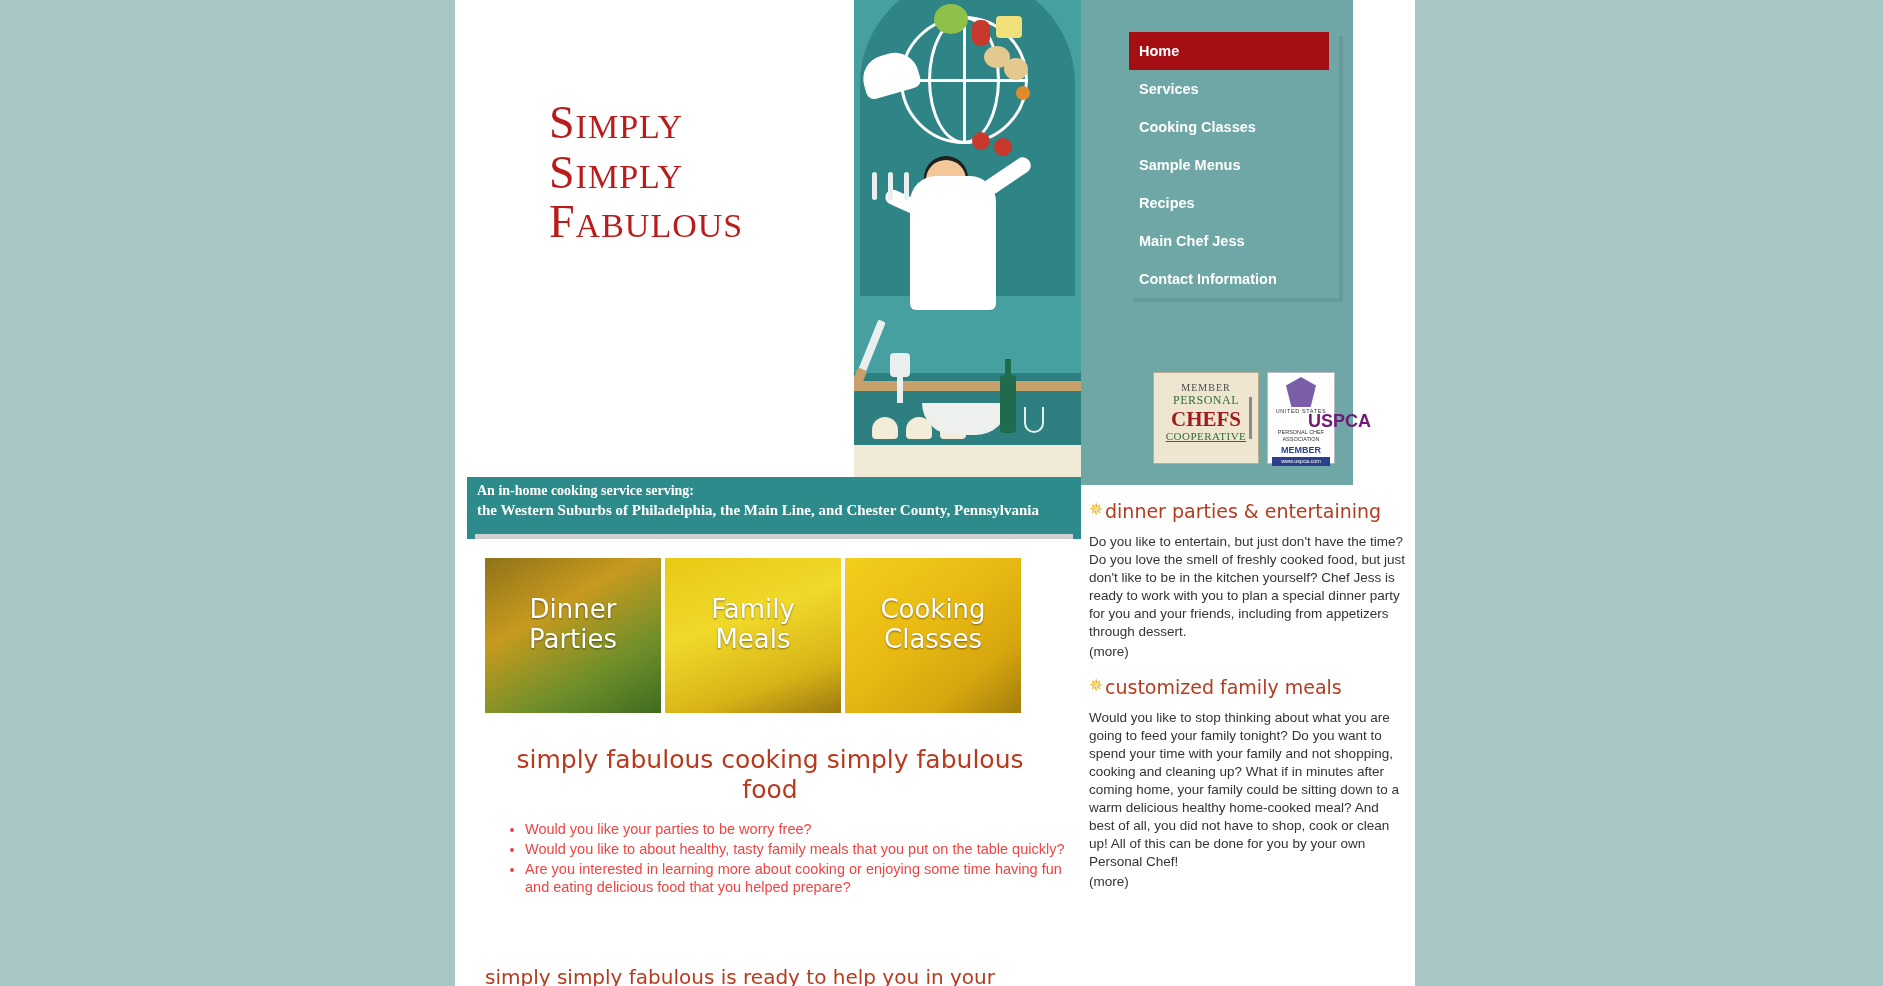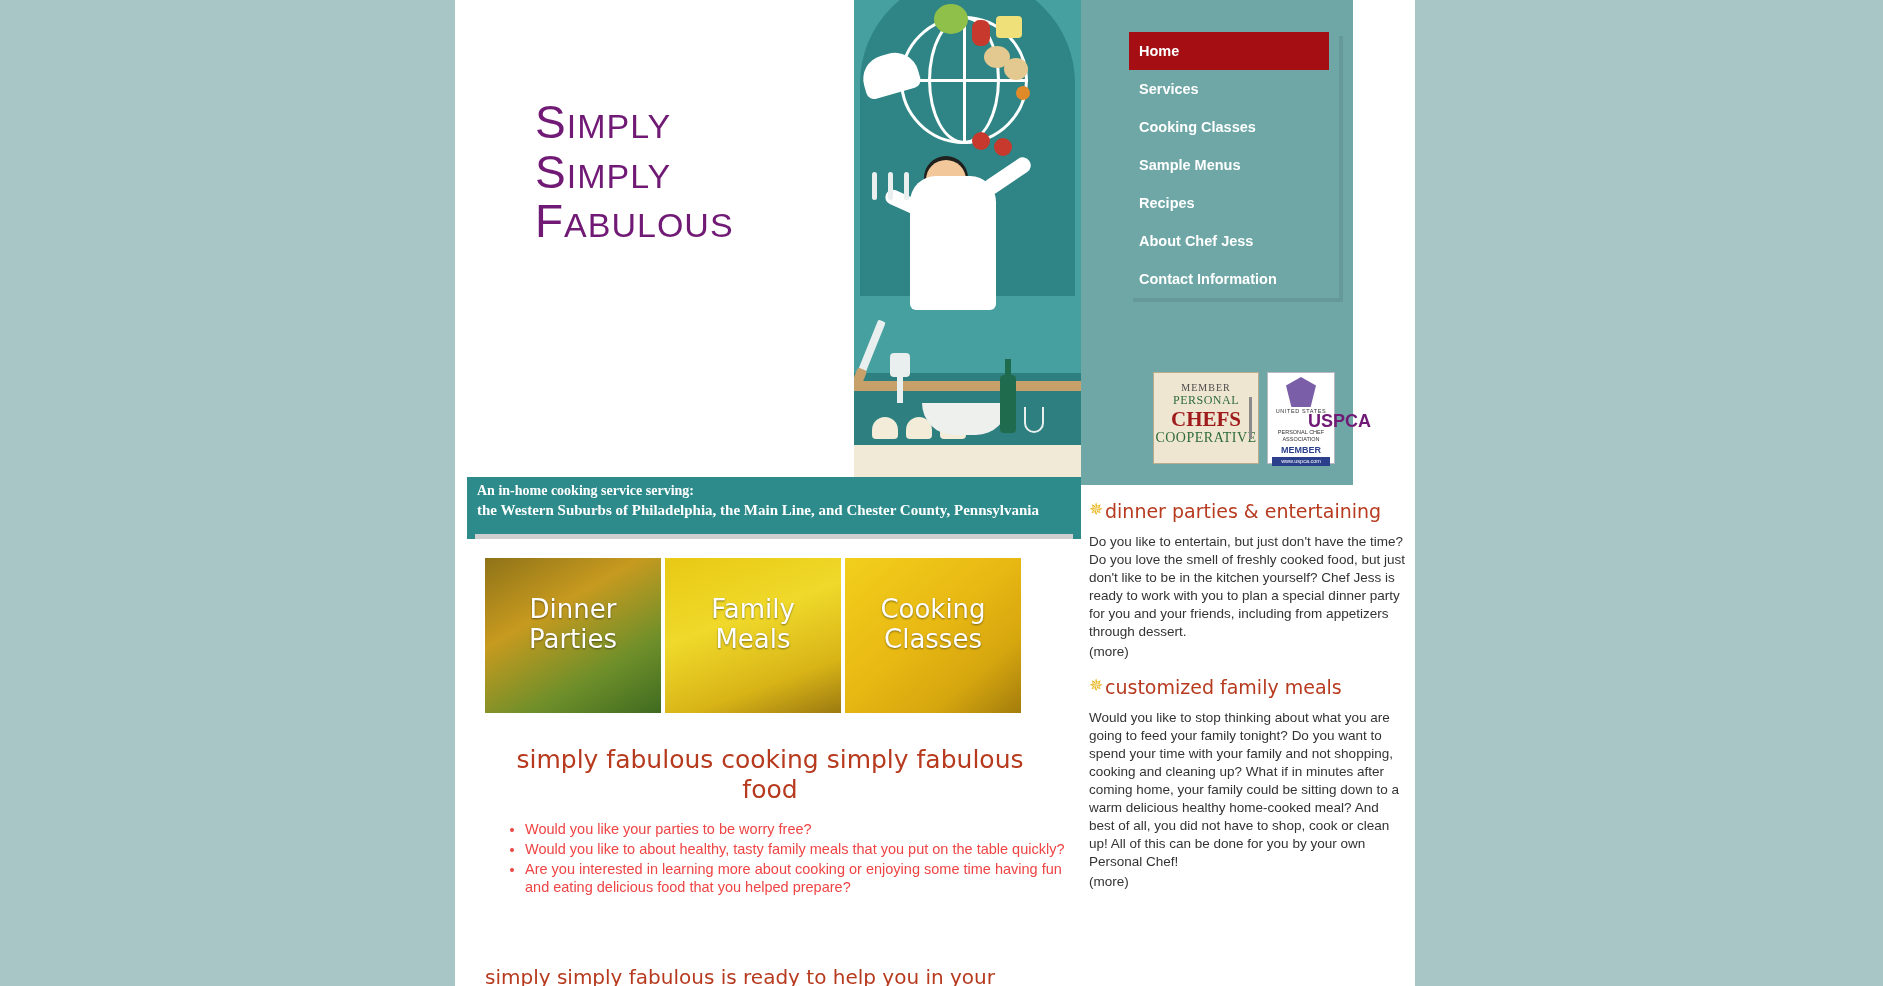--- a/index.html
+++ b/index.html
@@ -40,24 +40,24 @@
     position: absolute;
     left: 0;
     top: 0;
     width: 626px;
     height: 477px;
     background: #ffffff;
     overflow: hidden;
   }
   .logo-text {
     position: absolute;
-    left: 80px;
+    left: 94px;
     top: 98px;
-    color: #701a75;
-    font-family: Liberation Sans, sans-serif;
+    color: #b91c1c;
+    font-family: Liberation Serif, serif;
     line-height: 1.08;
   }
   .logo-line {
     display: block;
     white-space: nowrap;
   }
   .logo-line .cap {
     font-size: 46px;
     letter-spacing: 1px;
   }
@@ -462,23 +462,24 @@
     letter-spacing: .5px;
     color: #2f6b3a;
   }
   .badge-chefs .b3 {
     font-size: 21px;
     font-weight: bold;
     color: #a01c1c;
     line-height: 22px;
   }
   .badge-chefs .b4 {
-    font-size: 14px;
+    font-size: 11px;
     letter-spacing: .5px;
     color: #2f6b3a;
+    text-decoration: underline;
   }
   .badge-chefs .fork {
     position: absolute;
     right: 6px;
     top: 24px;
     width: 3px;
     height: 42px;
     background: #8a8a8a;
   }
   .badge-uspca {
@@ -647,21 +648,21 @@
 
     <div class="right-col">
       <div class="right-top">
 
         <nav class="nav">
           <a class="nav-item active">Home</a>
           <a class="nav-item">Services</a>
           <a class="nav-item">Cooking Classes</a>
           <a class="nav-item">Sample Menus</a>
           <a class="nav-item">Recipes</a>
-          <a class="nav-item">About Chef Jess</a>
+          <a class="nav-item">Main Chef Jess</a>
           <a class="nav-item">Contact Information</a>
         </nav>
 
         <div class="badges">
           <div class="badge-chefs">
             <div class="b1">MEMBER</div>
             <div class="b2">PERSONAL</div>
             <div class="b3">CHEFS</div>
             <div class="b4">COOPERATIVE</div>
             <div class="fork"></div>

